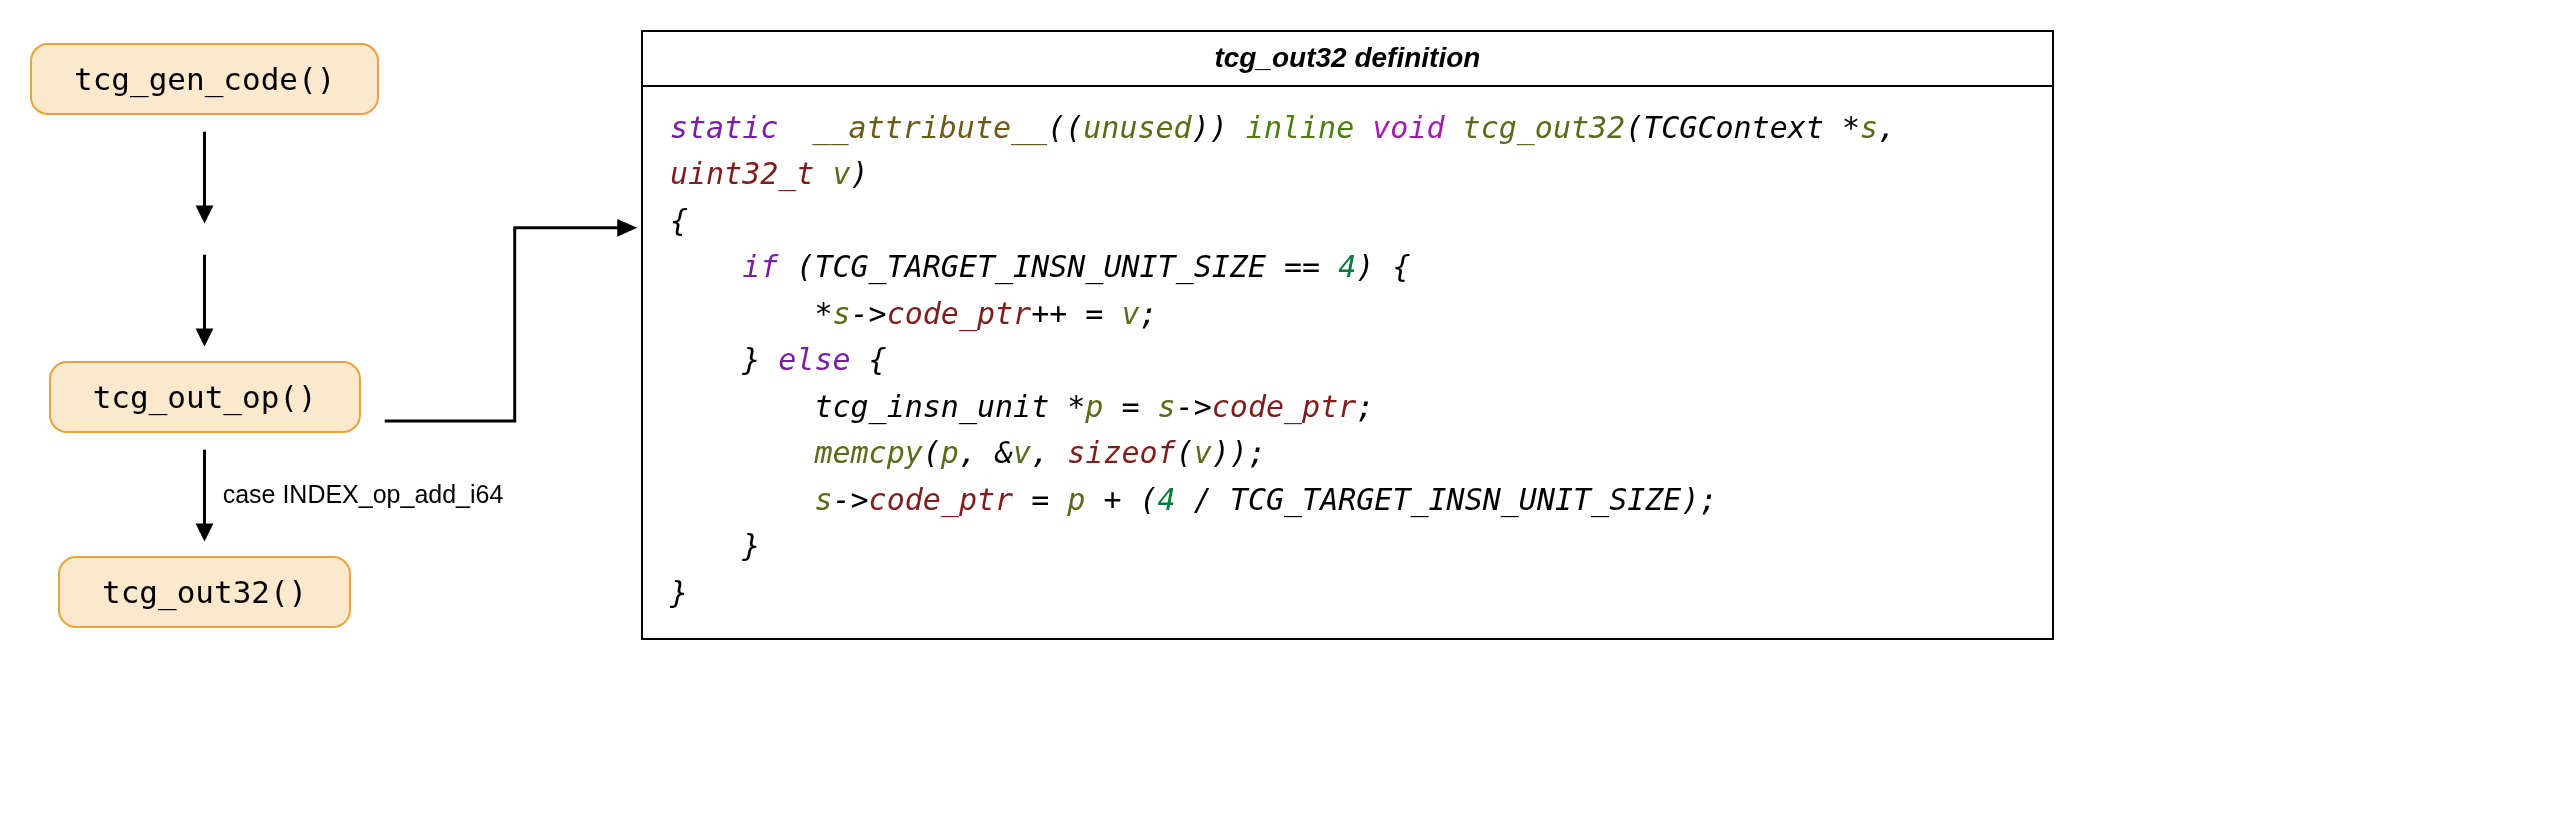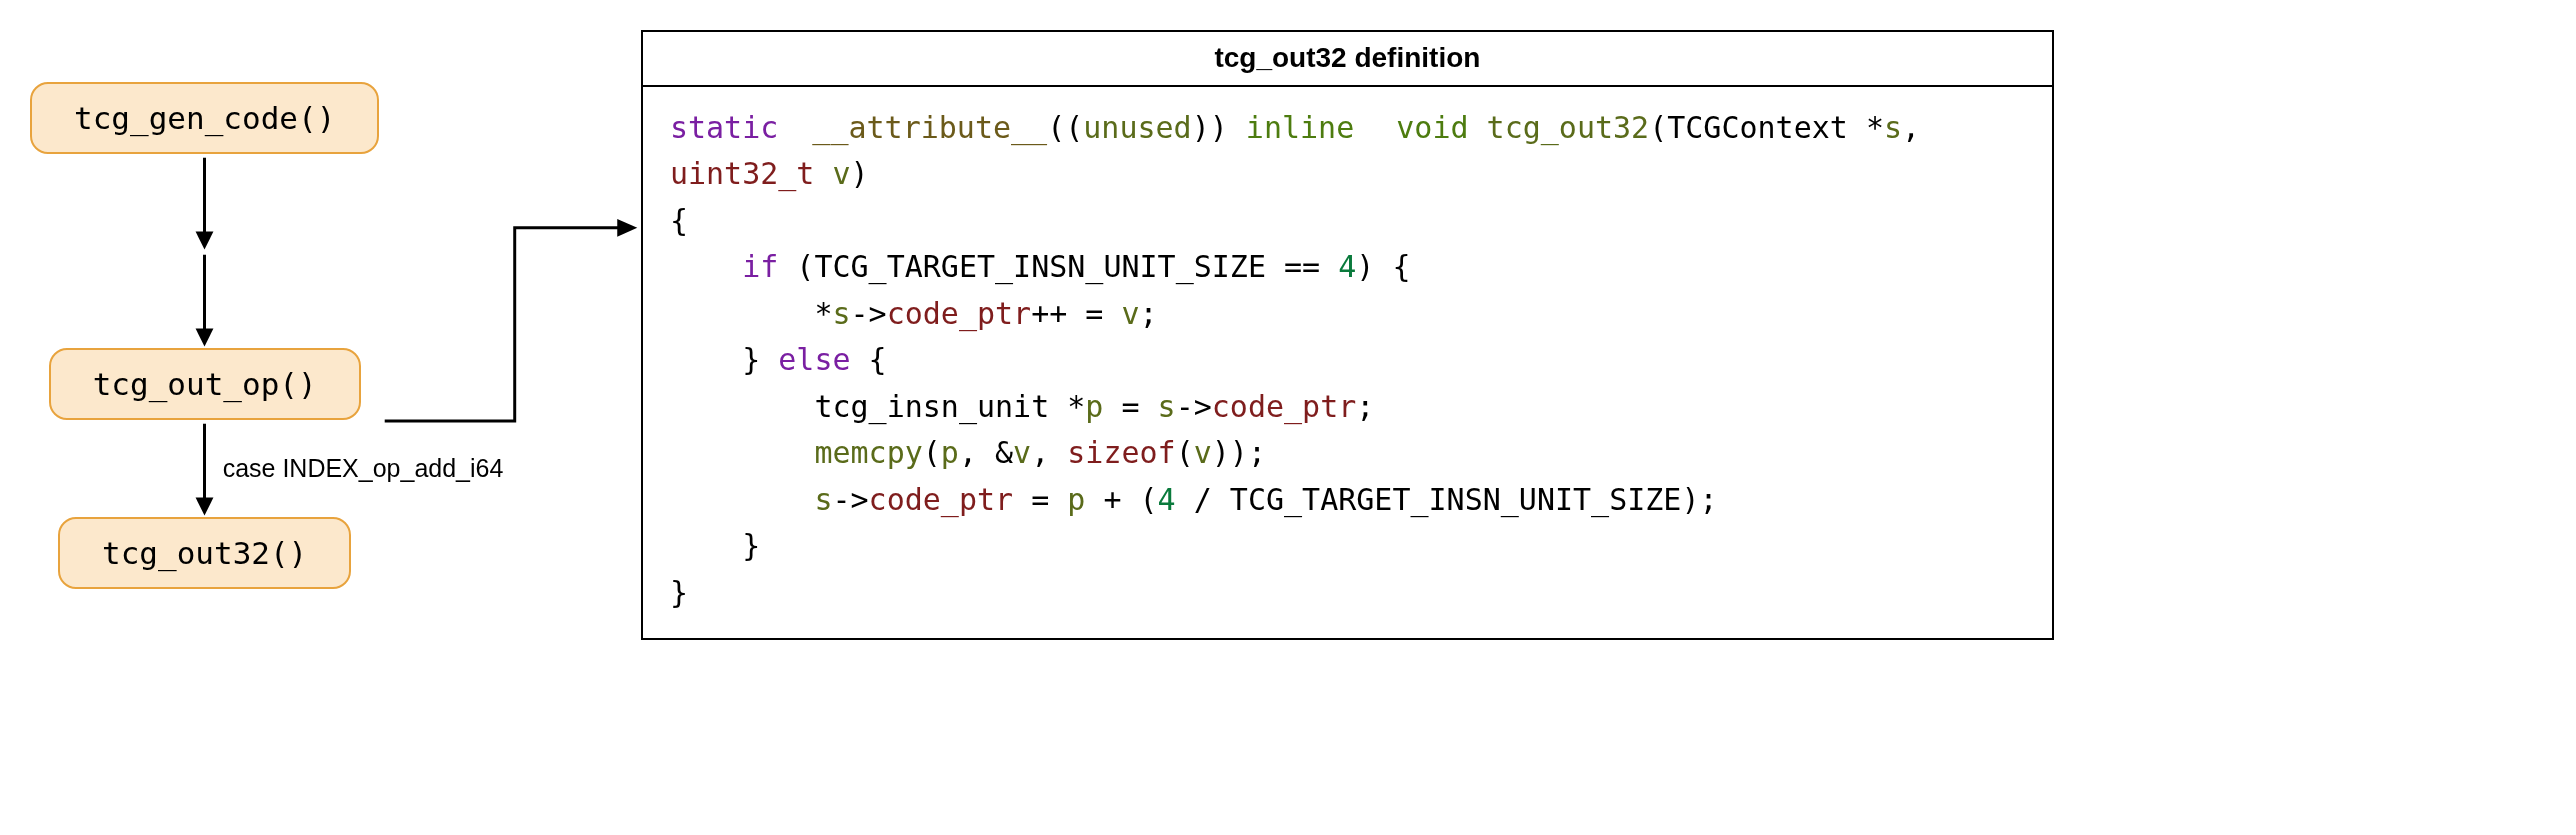--- a/index.html
+++ b/index.html
@@ -38,24 +38,24 @@
       font-weight: 400;
       color: #000;
       white-space: nowrap;
       margin-bottom: 0;
       position: relative;
     }
     .arrow-down-wrap {
       display: flex;
       flex-direction: column;
       align-items: center;
-      height: 97px;
+      height: 123px;
       position: relative;
       width: 100%;
-      justify-content: flex-end;
+      justify-content: center;
     }
     .arrow-down-svg {
       width: 45px;
       height: 97px;
     }
     .arrow-label {
       position: absolute;
       left: calc(50% + 18px);
       top: 50%;
       transform: translateY(-50%);
@@ -68,20 +68,21 @@
       width: 260px;
       height: 238px;
       margin-left: -7.4px;
     }
     .code-panel {
       border: 2.2px solid #000;
       background: #fff;
       display: flex;
       flex-direction: column;
       min-width: 1413px;
+      font-style: italic;
     }
     .code-header {
       border-bottom: 2.2px solid #000;
       text-align: center;
       padding: 10.4px 15px;
       font-size: 28px;
       font-weight: 700;
       color: #000;
       font-family: "Segoe UI", Arial, sans-serif;
     }
@@ -89,21 +90,21 @@
       padding: 18px 27px 22px 27px;
       font-family: "Consolas", "Monaco", monospace;
       font-size: 30px;
       line-height: 1.55;
       color: #000;
       white-space: pre;
     }
     .tok-keyword { color: #7a1fa2; }
     .tok-attr { color: #6b5a1a; margin-left: 16px; }
     .tok-inline { color: #4d7c0f; }
-    .tok-void { color: #4d7c0f; margin-left: 24px; }
+    .tok-void { color: #a21caf; }
     .tok-func { color: #5a6b1a; }
     .tok-ident { color: #5a6b1a; }
     .tok-type { color: #7f1d1d; }
     .tok-num { color: #0a7a3c; }
     .connector-cell {
       display:flex;
       align-items:flex-end;
       height: 100%;
       padding-bottom: 36px;
       margin-left: -6px;

